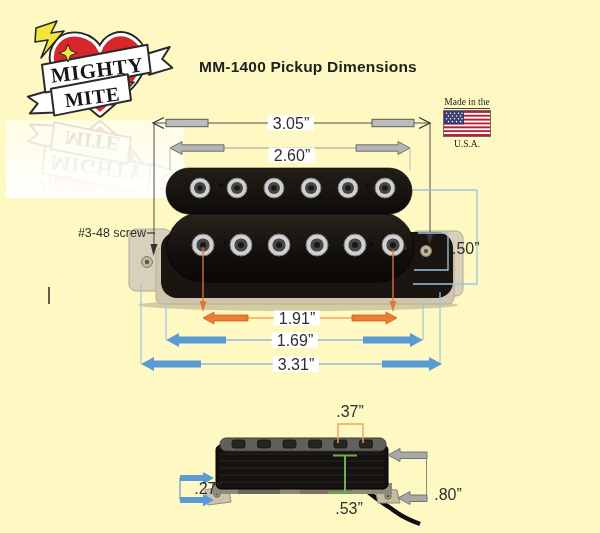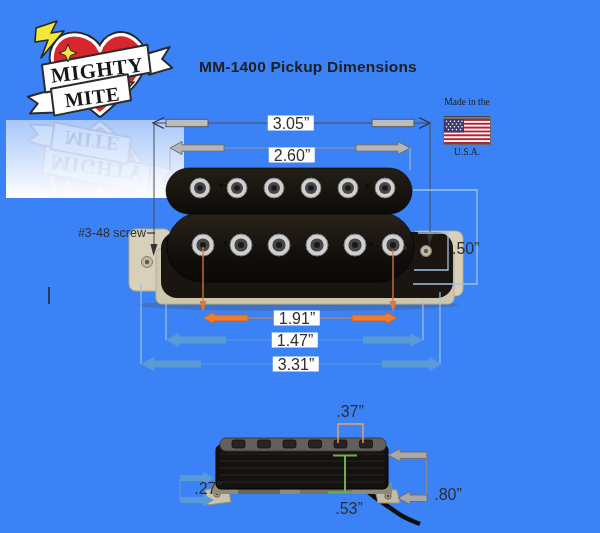--- a/index.html
+++ b/index.html
@@ -1,17 +1,17 @@
 <!DOCTYPE html>
 <html><head>
 <meta charset="utf-8">
 <style>
   html,body{margin:0;padding:0;background:#fff;}
   #canvas{
-    position:relative;width:600px;height:533px;background:#3b82f6;overflow:hidden;
+    position:relative;width:600px;height:533px;background:#fef9c3;overflow:hidden;
     font-family:"Liberation Sans",sans-serif;
   }
   #diagram-svg{position:absolute;left:0;top:0;}
   .title{
     position:absolute;left:308px;top:67px;transform:translate(-50%,-50%);
     font-size:15.5px;font-weight:bold;color:#1f1f1f;white-space:nowrap;letter-spacing:.2px;
   }
   .dim-label{
     position:absolute;transform:translate(-50%,-50%);
     font-size:16px;color:#2e2e2e;white-space:nowrap;background:#fff;padding:0 5px;line-height:15px;
@@ -60,21 +60,21 @@
       </defs>
       <use href="#mm-logo" x="0" y="0"></use>
       <use href="#mm-logo" transform="translate(0,226) scale(1,-1)" opacity="0.3"></use>
       <rect x="0" y="114" width="178" height="78" fill="url(#fadeGrad)"></rect>
     </svg>
   </div>
 
   <div class="title">MM-1400 Pickup Dimensions</div>
 
   <div class="made-in">
-    <div style="border-bottom:1px solid #444;display:inline-block;padding-bottom:8px;">Made in the</div>
+    <div style="border-bottom:1px solid #444;display:inline-block;padding-bottom:0px;">Made in the</div>
     <div class="flag-wrap">
       <svg width="46" height="25" viewBox="0 0 46 25">
         <rect width="46" height="25" fill="#b22234"></rect>
         <g fill="#ffffff">
           <rect y="1.9" width="46" height="1.9"></rect>
             <rect y="5.7" width="46" height="1.9"></rect>
           <rect y="9.6" width="46" height="1.9"></rect>
             <rect y="13.4" width="46" height="1.9"></rect>
           <rect y="17.3" width="46" height="1.9"></rect>
             <rect y="21.1" width="46" height="1.9"></rect>
@@ -281,20 +281,20 @@
       <line x1="333" y1="455.5" x2="357" y2="455.5"></line>
       <line x1="328" y1="492.5" x2="353" y2="492.5"></line>
     </g>
   </svg>
 
   <div class="dim-label" style="left:291px;top:123px;">3.05”</div>
   <div class="dim-label" style="left:292px;top:155px;text-align:right;">2.60”</div>
   <div class="dim-label nobg anchor-right" style="left:146px;top:233px;font-size:12.5px;">#3-48 screw</div>
   <div class="dim-label nobg anchor-left" style="left:452px;top:248px;">.50”</div>
   <div class="dim-label" style="left:297px;top:318px;">1.91”</div>
-  <div class="dim-label" style="left:295px;top:340px;">1.47”</div>
+  <div class="dim-label" style="left:295px;top:340px;">1.69”</div>
   <div class="dim-label" style="left:296px;top:364px;">3.31”</div>
   <div class="dim-label nobg" style="left:350px;top:411px;">.37”</div>
   <div class="dim-label nobg" style="left:164px;top:488px;margin-left:44px;">.27”</div>
   <div class="dim-label nobg" style="left:448px;top:480px;margin-top:14px;">.80”</div>
   <div class="dim-label nobg" style="left:349px;top:508px;">.53”</div>
 
 </div>
 
 </body></html>

